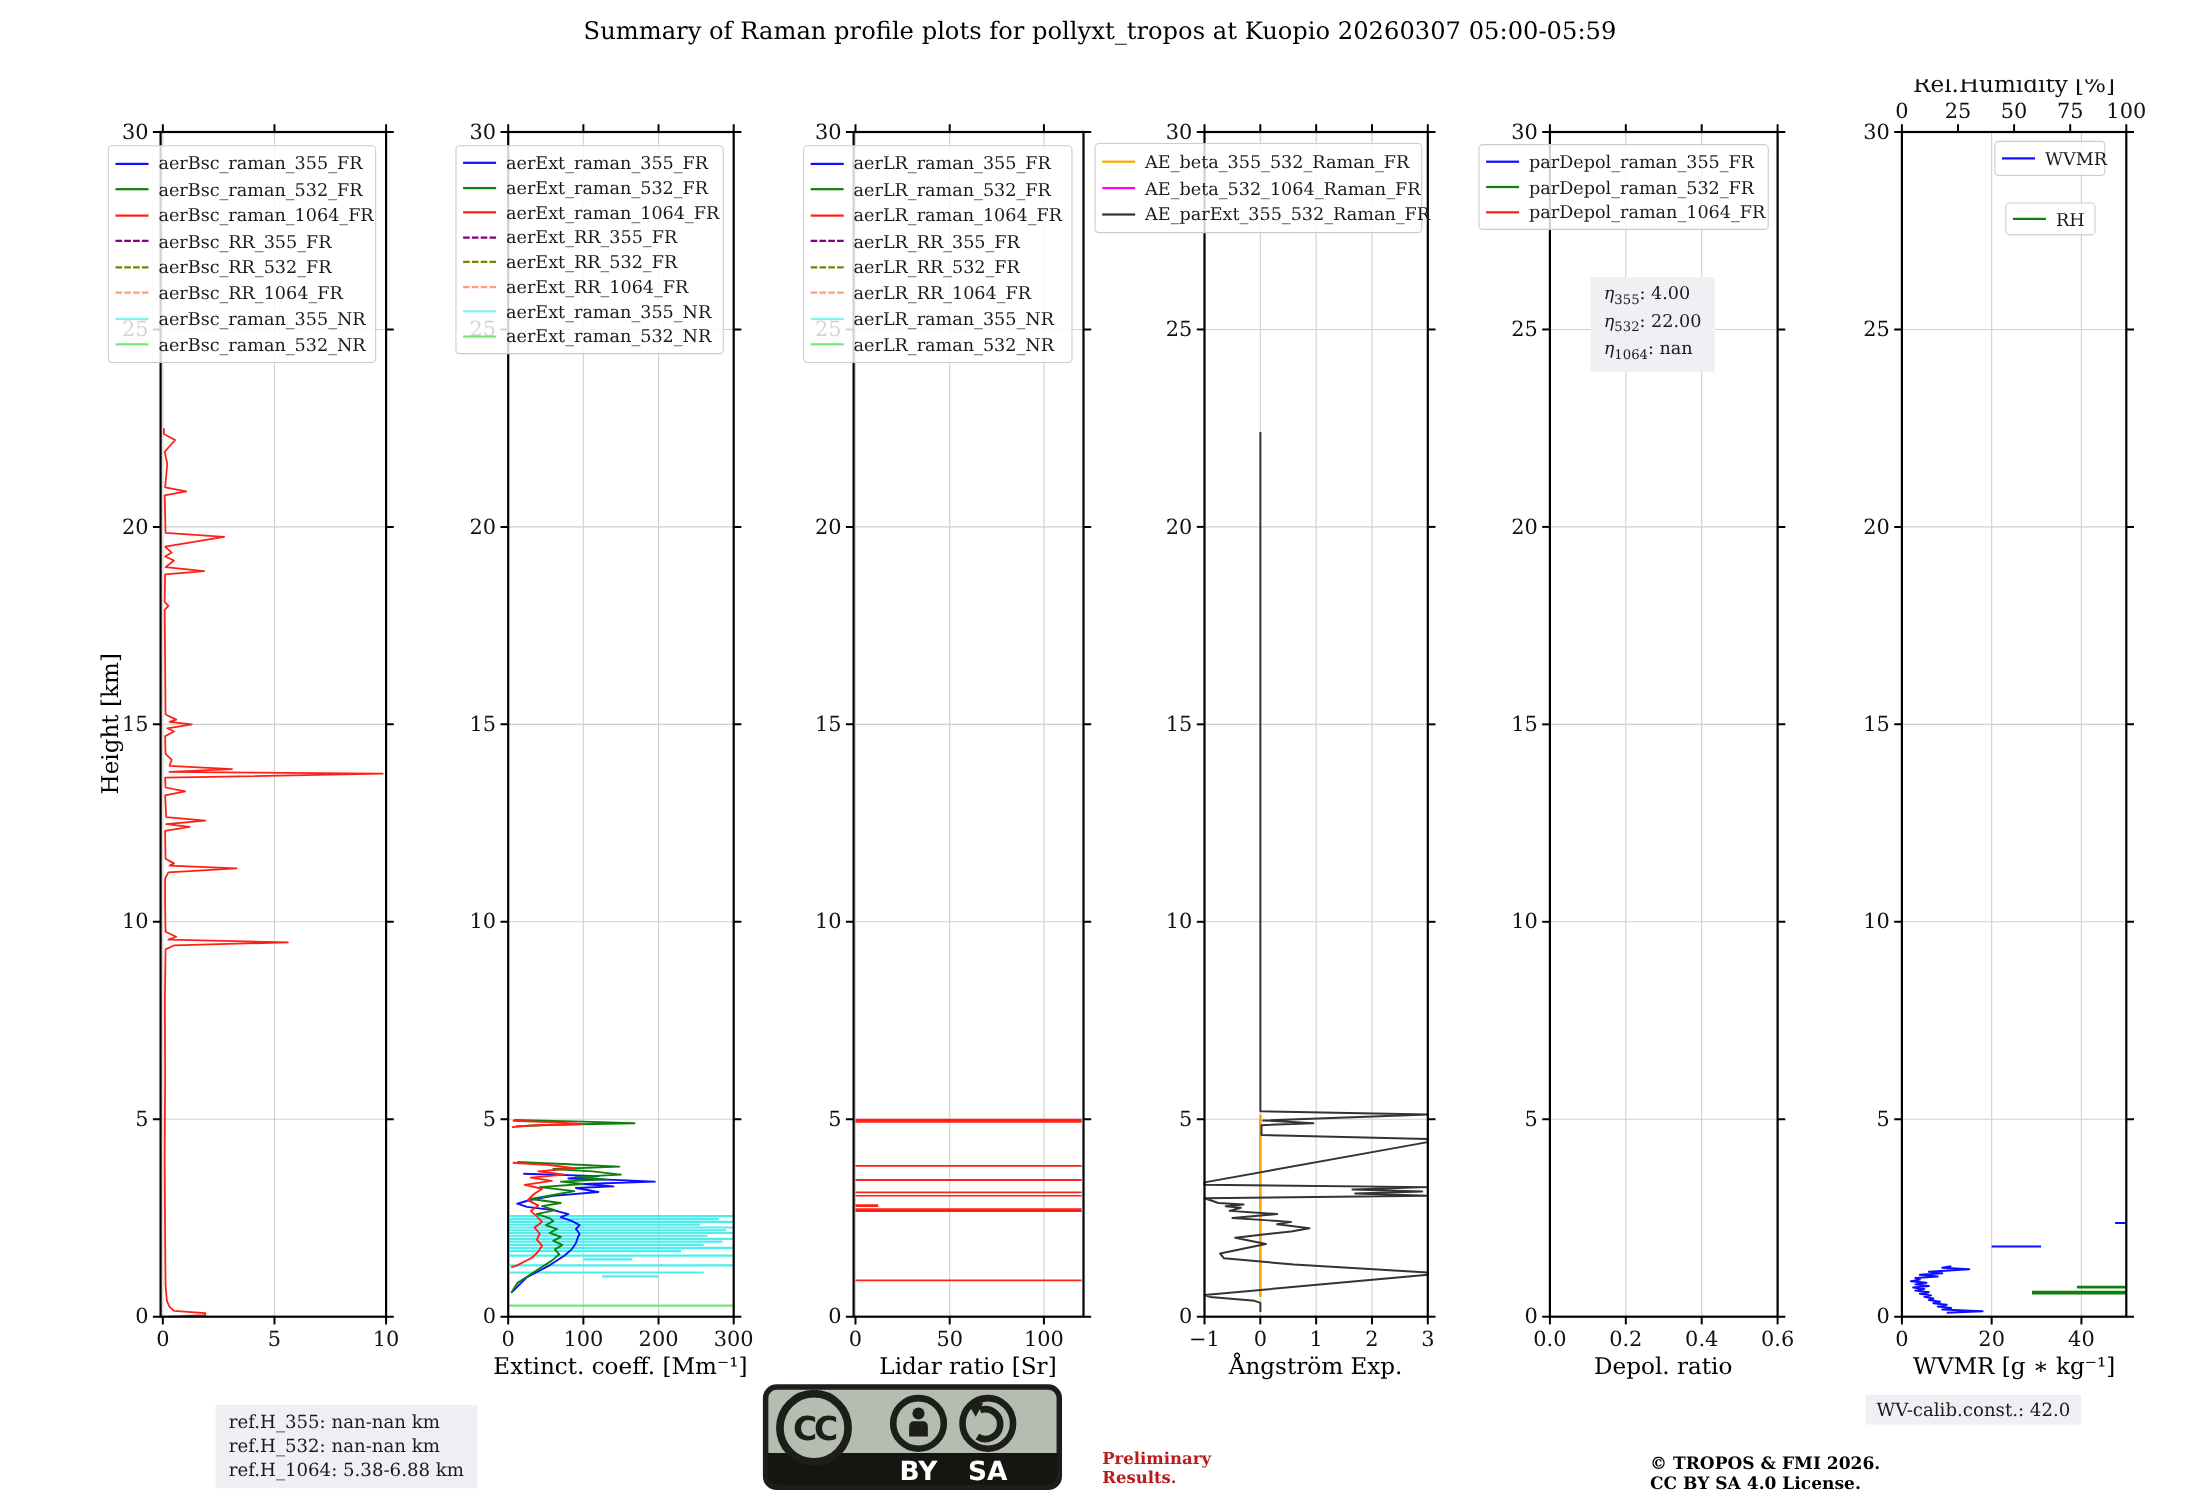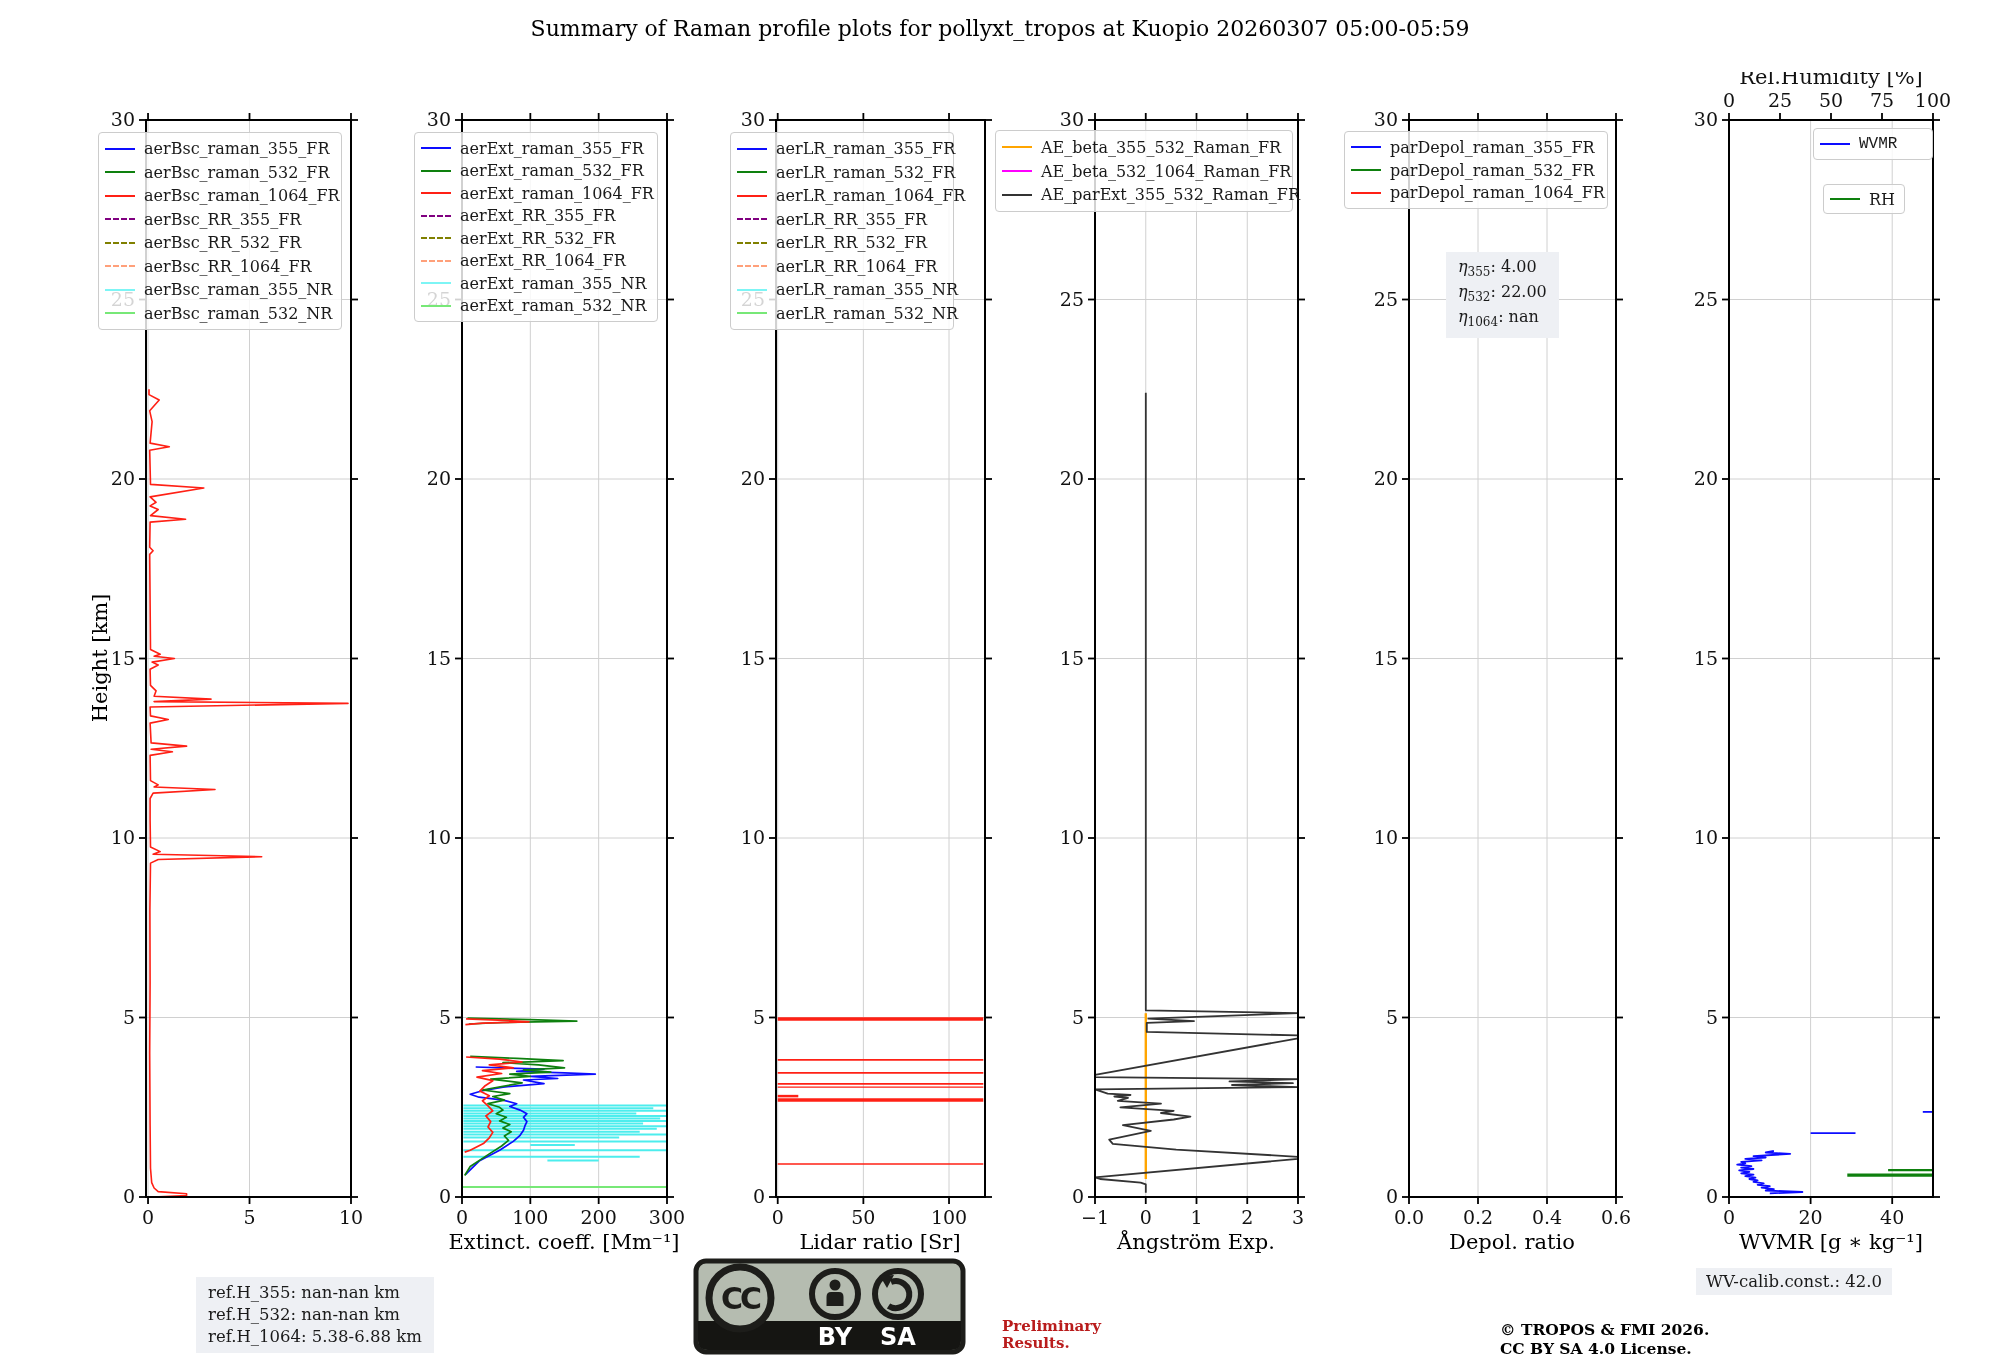--- a/index.html
+++ b/index.html
@@ -508,21 +508,21 @@
         </div>
         <div class="legend-row">
           <span class="legend-line" style="border-top: 2.6px solid rgb(125, 245, 245);"></span>
           <span>aerExt_raman_355_NR</span>
         </div>
         <div class="legend-row">
           <span class="legend-line" style="border-top: 2.6px solid rgb(119, 232, 119);"></span>
           <span>aerExt_raman_532_NR</span>
         </div>
       </div>
-      <div class="legend" style="left: 730px; top: 132px; width: 224px; height: 198px;">
+      <div class="legend" style="left: 730px; top: 132px; width: 245px; height: 198px;">
         <div class="legend-row">
           <span class="legend-line" style="border-top: 2.6px solid rgb(13, 13, 255);"></span>
           <span>aerLR_raman_355_FR</span>
         </div>
         <div class="legend-row">
           <span class="legend-line" style="border-top: 2.6px solid rgb(14, 128, 14);"></span>
           <span>aerLR_raman_532_FR</span>
         </div>
         <div class="legend-row">
           <span class="legend-line" style="border-top: 2.6px solid rgb(255, 32, 21);"></span>
@@ -570,21 +570,21 @@
         </div>
         <div class="legend-row">
           <span class="legend-line" style="border-top: 2.6px solid rgb(14, 128, 14);"></span>
           <span>parDepol_raman_532_FR</span>
         </div>
         <div class="legend-row">
           <span class="legend-line" style="border-top: 2.6px solid rgb(255, 32, 21);"></span>
           <span>parDepol_raman_1064_FR</span>
         </div>
       </div>
-      <div class="legend" style="left: 1813px; top: 128px; width: 120px; height: 32px; font-family: Liberation Mono, monospace;">
+      <div class="legend" style="left: 1813px; top: 128px; width: 101px; height: 32px;">
         <div class="legend-row">
           <span class="legend-line" style="border-top: 2.6px solid rgb(13, 13, 255);"></span>
           <span>WVMR</span>
         </div>
       </div>
       <div class="legend" style="left: 1823px; top: 184px; width: 82px; height: 30px;">
         <div class="legend-row">
           <span class="legend-line" style="border-top: 2.6px solid rgb(14, 128, 14);"></span>
           <span>RH</span>
         </div>

